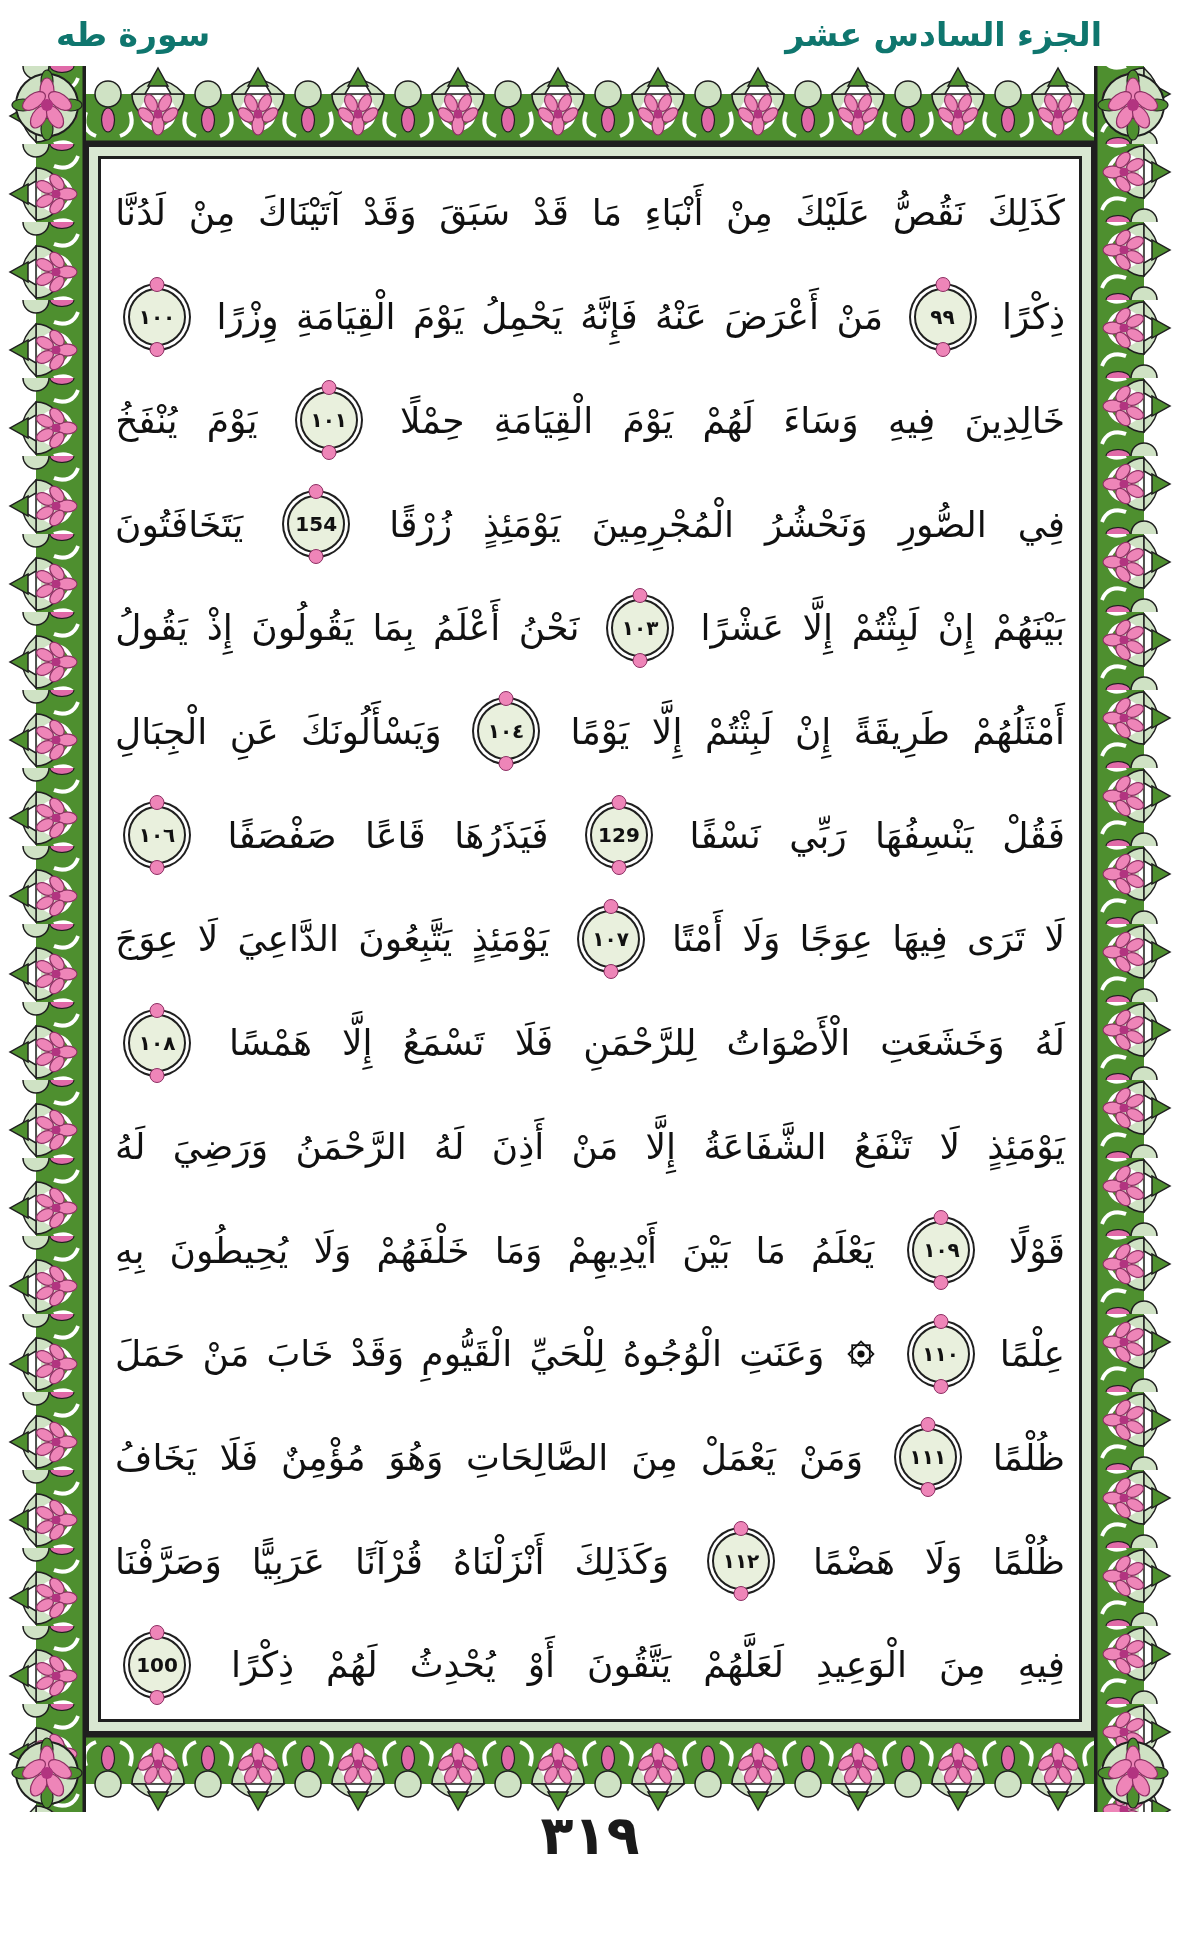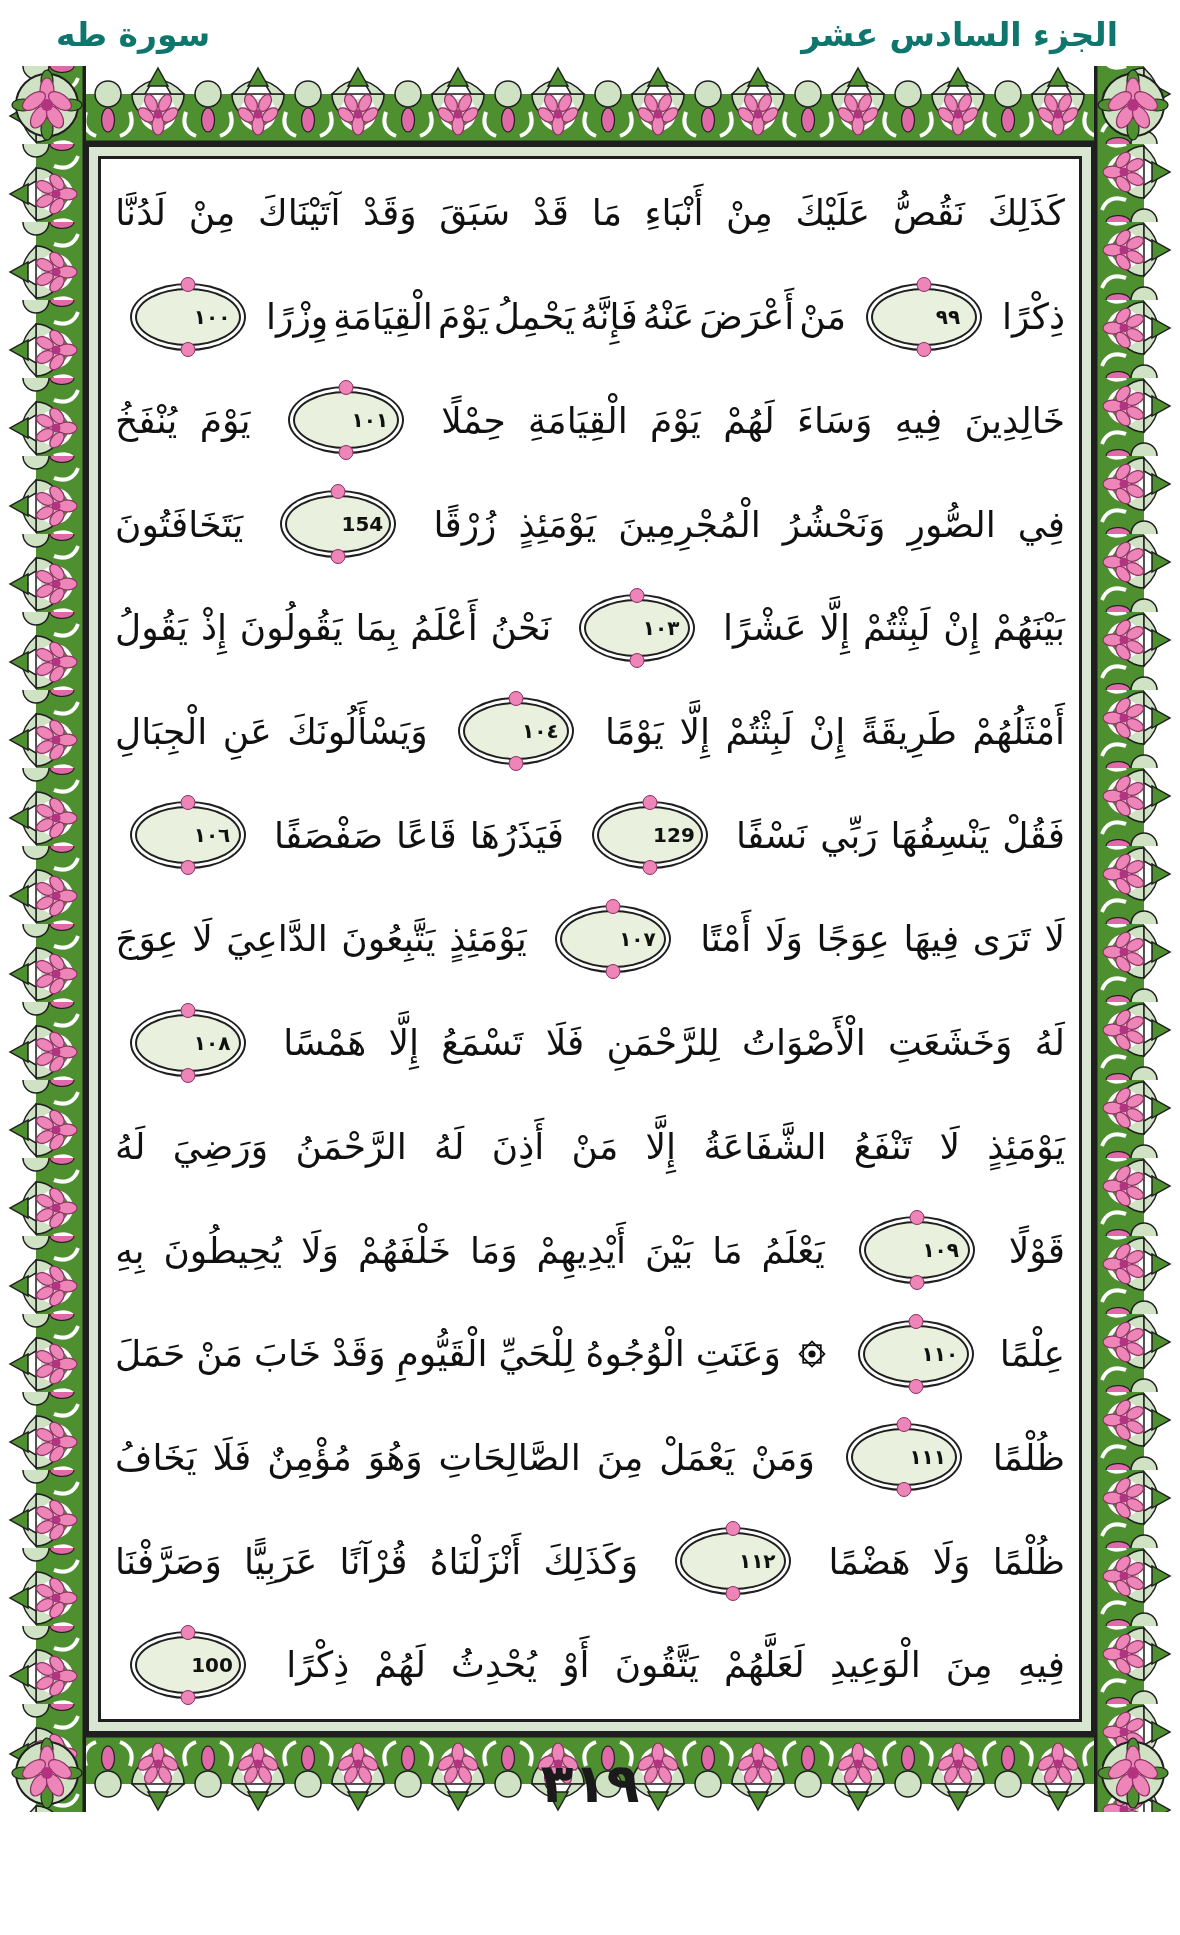--- a/index.html
+++ b/index.html
@@ -5,21 +5,21 @@
   html,body{margin:0;padding:0;}
   body{
     width:1180px;height:1935px;position:relative;background:#ffffff;
     font-family:"DejaVu Sans",sans-serif;overflow:hidden;
   }
   
   .runhead{
     position:absolute;top:6px;height:56px;display:flex;align-items:center;
     font-size:33px;font-weight:bold;color:#0f766e;letter-spacing:0;
   }
-  .runhead.juz{right:62px;}
+  .runhead.juz{right:78px;}
   .runhead.surah{left:56px;}
   
   .border-svg{position:absolute;left:8px;top:66px;}
   
   .text-frame{
     position:absolute;left:98px;top:156px;width:978px;height:1560px;
     background:#ffffff;border:3px solid #1f1f1f;
     box-shadow:0 0 0 9px #d9e7d2,0 0 0 12px #1f1f1f;
   }
   .lines{
@@ -29,35 +29,35 @@
   .line{
     display:flex;direction:rtl;justify-content:space-between;align-items:center;
     height:102px;font-size:36px;color:#111;white-space:nowrap;
   }
   .line .w{display:inline-block;}
   
   .vm{
     position:relative;flex:0 0 auto;width:54px;height:54px;border-radius:50%;
     background:#e9f0dd;border:2px solid #1f1f1f;
     box-shadow:0 0 0 3px #ffffff,0 0 0 5px #1f1f1f;
-    display:flex;align-items:center;justify-content:center;margin:0 20px;padding-left:48px;
+    display:flex;align-items:center;justify-content:center;margin:0 13px;
   }
   .vm::before,.vm::after{
     content:"";position:absolute;left:50%;transform:translateX(-50%);
     width:13px;height:13px;border-radius:50%;
     background:#ee85b8;border:1.5px solid #8c2f63;
   }
   .vm::before{top:-13px;}
   .vm::after{bottom:-13px;}
   .vn{font-size:20px;font-weight:bold;color:#111;}
   
   .hizb{flex:0 0 auto;display:inline-flex;align-items:center;margin:0 4px;}
   
   .pagenum{
-    position:absolute;left:0;top:1752px;width:100%;text-align:center;
+    position:absolute;left:0;top:1804px;width:100%;text-align:center;
     font-size:54px;font-weight:bold;color:#1a1a1a;
   }
 </style>
 </head>
 <body>
 
 <div class="runhead juz">الجزء السادس عشر</div>
 <div class="runhead surah">سورة طه</div>
 
 <svg class="border-svg" width="1164" height="1746" viewBox="0 0 1164 1746" aria-hidden="true">

